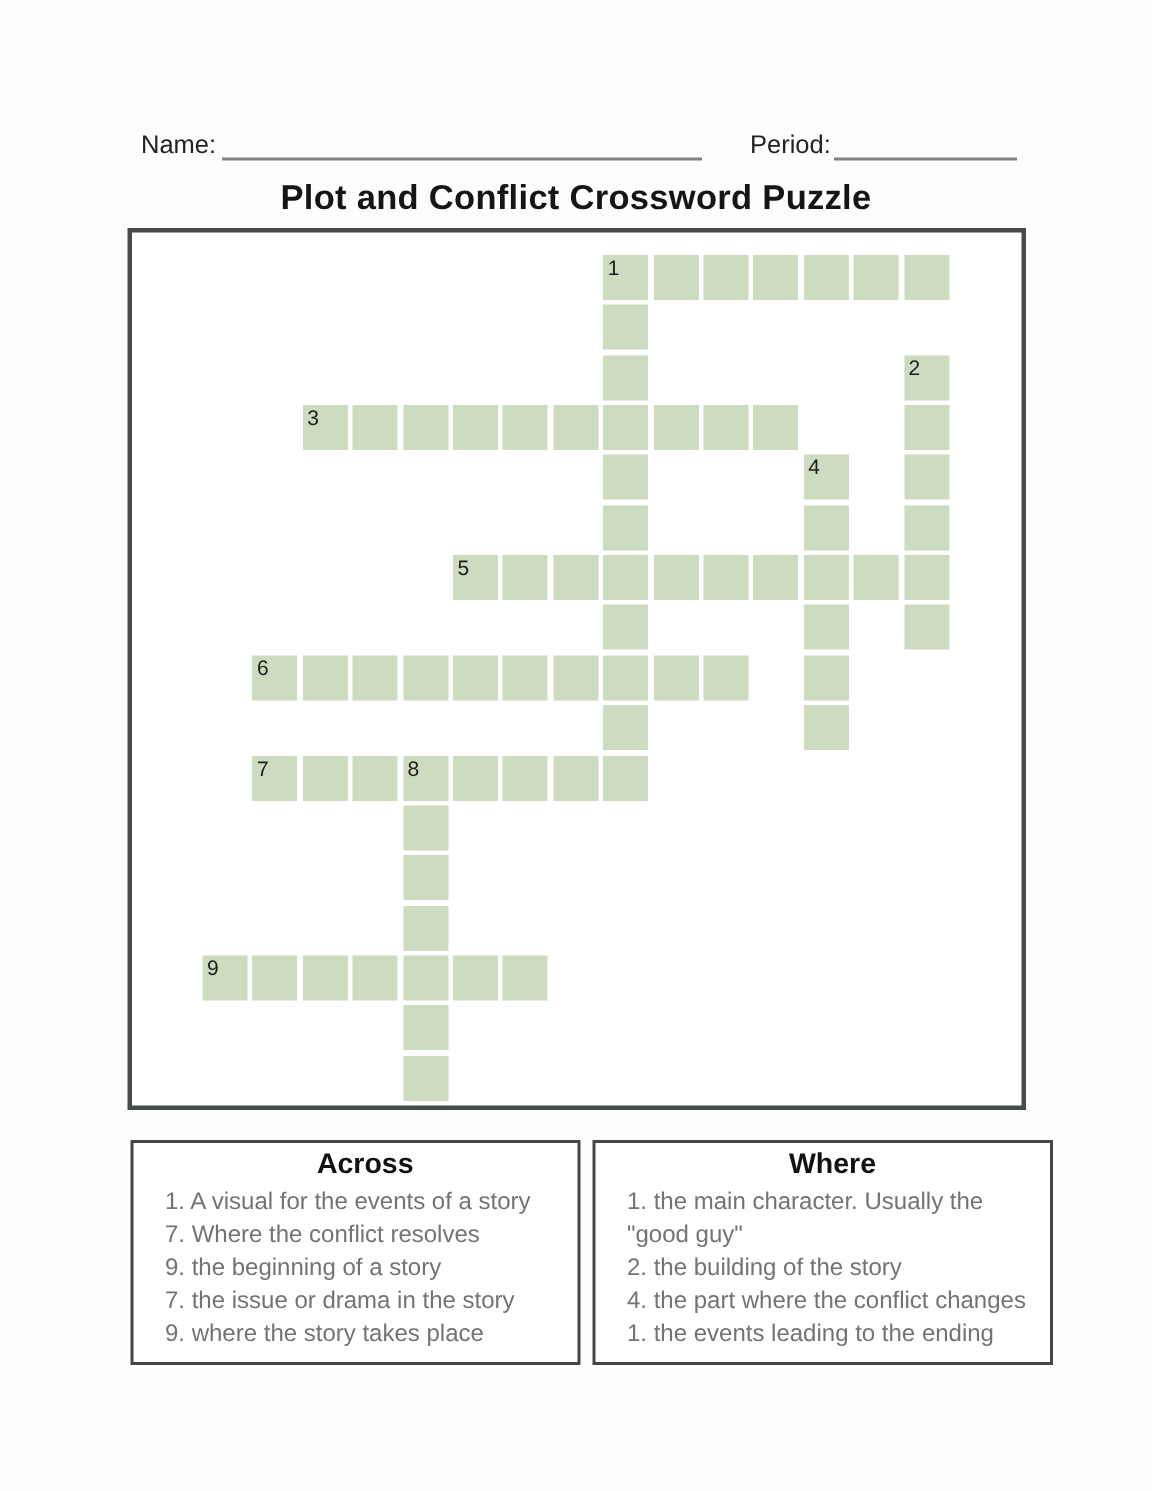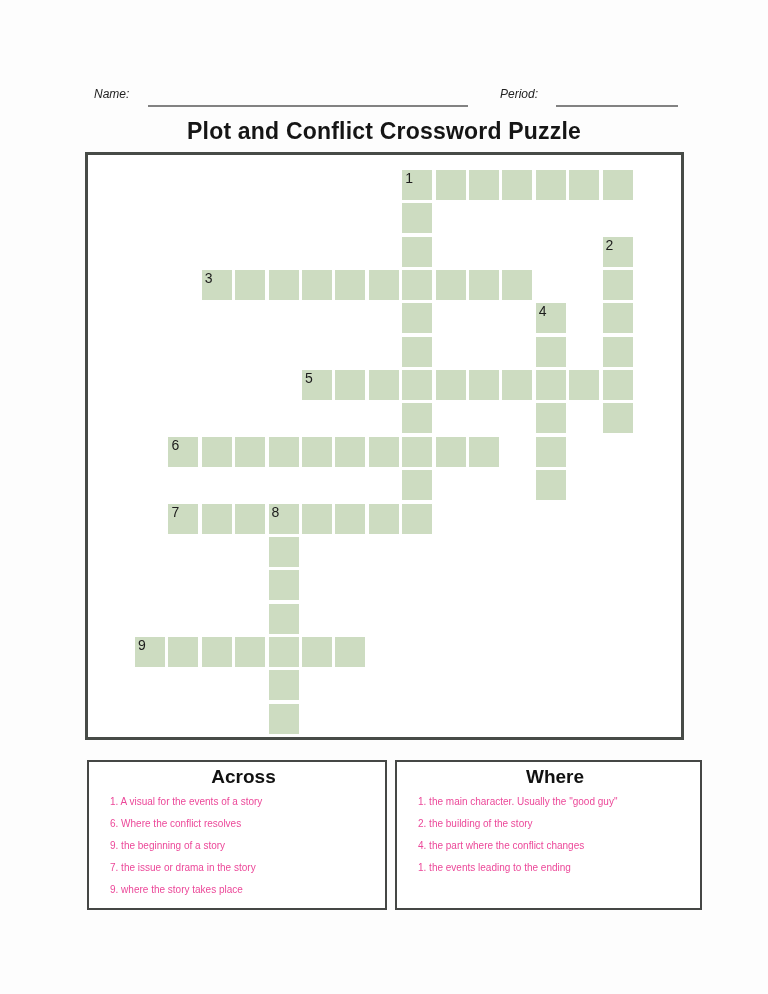--- a/index.html
+++ b/index.html
@@ -1,21 +1,21 @@
 <!DOCTYPE html>
 <html><head>
 <meta charset="utf-8">
 <style>
   html,body{margin:0;padding:0;}
   body{
     width:768px;height:994px;position:relative;background:#fdfdfd;
     font-family:"Liberation Sans",sans-serif;color:#1e1e1e;overflow:hidden;
   }
   
-  .hdr-label{position:absolute;font-size:12px;color:#222;font-style:italic;}
+  .hdr-label{position:absolute;font-size:17px;color:#222;}
   .blank-line{position:absolute;height:19px;border-bottom:2px solid #828282;}
   .page-title{
     position:absolute;left:0;top:118px;width:768px;text-align:center;
     font-size:23px;font-weight:bold;color:#151515;letter-spacing:.2px;
   }
   
   .grid-box{
     position:absolute;left:85px;top:152px;width:593px;height:582px;
     border:3px solid #474b47;background:#ffffff;
   }
@@ -31,21 +31,21 @@
     position:absolute;top:760px;height:146px;border:2.5px solid #454745;
     background:#ffffff;box-sizing:content-box;padding-left:13px;
   }
   .clue-box.across{left:87px;width:283px;}
   .clue-box.down{left:395px;width:290px;}
   .clue-title{
     text-align:center;font-size:19px;font-weight:bold;color:#111;
     line-height:24px;margin-top:3px;
   }
   .clue-list{padding:2px 4px 0 8px;}
-  .clue{font-size:10px;line-height:22px;color:#ec4899;}
+  .clue{font-size:16px;line-height:22px;color:#737373;}
 </style>
 </head>
 <body>
 
 <span class="hdr-label" style="left:94px;top:87px;">Name:</span>
 <div class="blank-line" style="left:148px;top:86px;width:320px;"></div>
 <span class="hdr-label" style="left:500px;top:87px;">Period:</span>
 <div class="blank-line" style="left:556px;top:86px;width:122px;"></div>
 
 <div class="page-title">Plot and Conflict Crossword Puzzle</div>
@@ -141,21 +141,21 @@
     <div class="cell" style="left: 113.8px; top: 481.9px; background: rgb(205, 220, 193);"></div>
     <div class="cell" style="left: 147.2px; top: 481.9px; background: rgb(205, 220, 193);"></div>
     <div class="cell" style="left: 214px; top: 481.9px; background: rgb(205, 220, 193);"></div>
     <div class="cell" style="left: 247.4px; top: 481.9px; background: rgb(205, 220, 193);"></div>
   </div>
 
 <div class="clue-box across">
   <div class="clue-title">Across</div>
   <div class="clue-list">
       <div class="clue">1. A visual for the events of a story</div>
-      <div class="clue">6. Where the conflict resolves</div>
+      <div class="clue">7. Where the conflict resolves</div>
       <div class="clue">9. the beginning of a story</div>
       <div class="clue">7. the issue or drama in the story</div>
       <div class="clue">9. where the story takes place</div>
     </div>
 </div>
 
 <div class="clue-box down">
   <div class="clue-title">Where</div>
   <div class="clue-list">
       <div class="clue">1. the main character. Usually the "good guy"</div>

